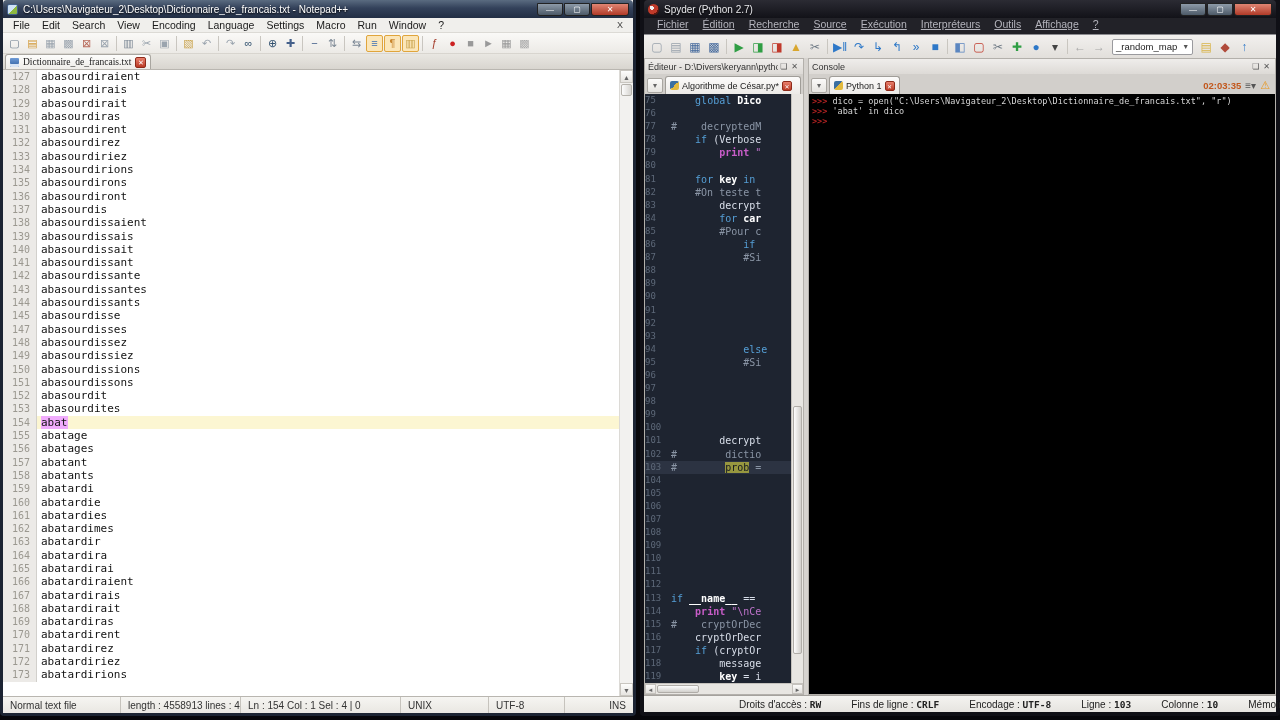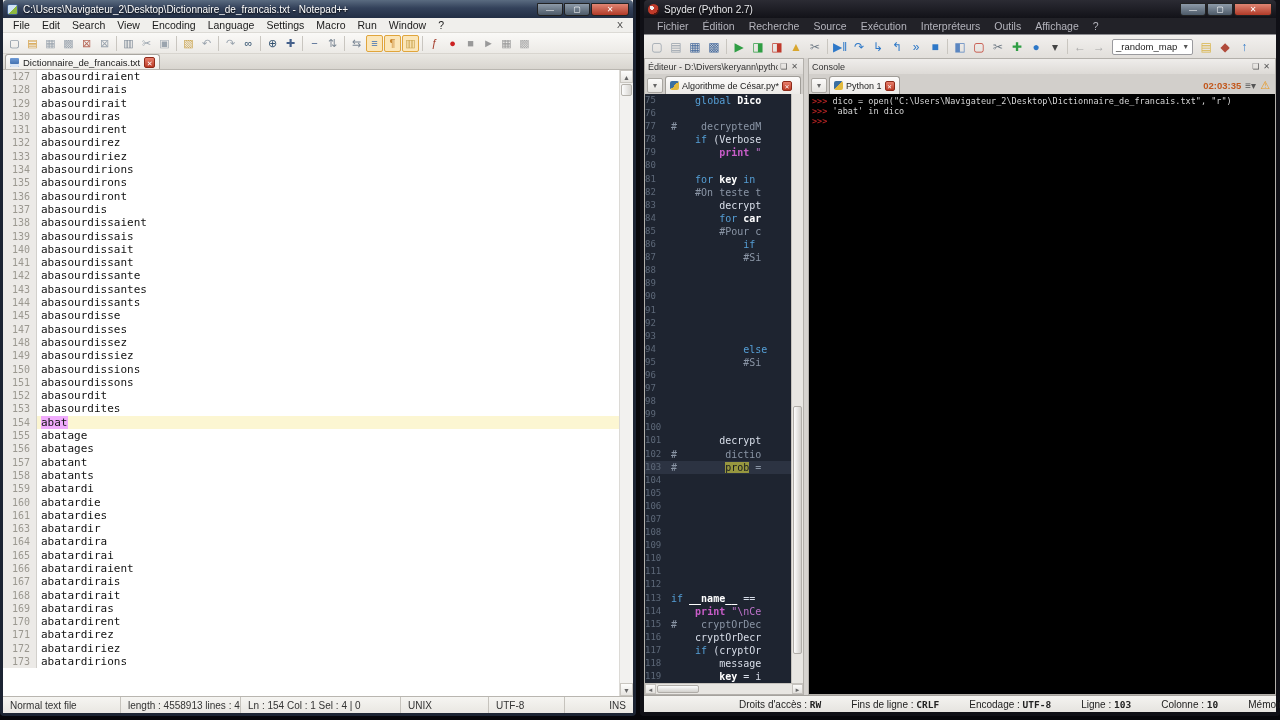--- a/index.html
+++ b/index.html
@@ -24,21 +24,21 @@
                 color:#1a1a1a; padding:0 4px; border-bottom:1px solid #dcdad5; }
   .np-menu-item { padding:0 6px; }
   .np-menubar .np-menu-close { margin-left:auto; color:#444; padding:0 6px; font-size:9px; }
   .np-toolbar { height:21px; background:linear-gradient(#faf9f7,#eceae6); display:flex; align-items:center;
                 padding:0 3px; gap:1px; border-bottom:1px solid #d8d5cf; }
   .np-tool { width:17px; height:17px; display:flex; align-items:center; justify-content:center;
              font-size:11px; border-radius:2px; }
   .np-tool.frame { border:1px solid #e0a53c; background:#fbe6b9; }
   .tb-sep { width:1px; height:15px; background:#c9c6c0; margin:0 2px; }
   .np-tabbar { height:16px; background:linear-gradient(#e9e7e2,#d8d5cf); display:flex; align-items:flex-end;
-               padding-left:2px; border-bottom:1px solid #b9b6b0; }
+               padding-left:2px; border-bottom:1px solid #b9b6b0;font-family:Liberation Serif, serif; }
   .np-tab { height:15px; background:linear-gradient(#fdfdfc,#efede9); border:1px solid #a9a6a0; border-bottom:none;
             border-radius:3px 3px 0 0; display:flex; align-items:center; padding:0 4px; gap:4px; font-size:9.5px; color:#222; }
   .np-tab-icon { width:9px; height:9px; background:linear-gradient(#6f9bd6,#2d5d9e); border-radius:1px;
                  box-shadow:inset 0 -3px 0 #d8e4f4; }
   .np-tab-close { width:11px; height:11px; background:linear-gradient(#e8806d,#bb3a25); color:#fff;
                   font-size:7px; line-height:11px; text-align:center; border-radius:2px; border:1px solid #8e2a1a; }
   .np-edit { flex:1; position:relative; background:#fff; overflow:hidden; display:flex; flex-direction:column; }
   .np-rows { flex:1; overflow:hidden; }
   .np-row { display:flex; height:13.3px; line-height:13.3px; font-family:"DejaVu Sans Mono", monospace; font-size:11px; }
   .np-num { width:34px; background:#eceae7; color:#9b9890; text-align:right; padding-right:6px;
@@ -58,22 +58,22 @@
   .np-seg { height:100%; display:flex; align-items:center; padding:0 7px; border-right:1px solid #c6c3bd;
             white-space:nowrap; overflow:hidden; }
 
   
   #sp { left:640px; width:640px; background:#101016; border:4px solid #101016; border-top:none;
         border-radius:0 0 4px 4px; display:flex; flex-direction:column; }
   .sp-titlebar { height:18px; background:linear-gradient(#2b2b33,#121218); display:flex; align-items:center;
                  color:#e8e8ec; font-size:10px; padding:0 4px; border-radius:4px 4px 0 0; }
   .sp-appicon { width:11px; height:11px; border-radius:50%; margin-right:5px;
                 background:radial-gradient(circle at 35% 35%, #f0f0f0 20%, #c03a2a 21% 60%, #5a1810 61%); }
-  .sp-menubar { height:16px; background:#222228; display:flex; align-items:center; font-size:10.5px;
-                color:#b4b4bc; padding:0 6px; }
+  .sp-menubar { height:16px; background:#222228; display:flex; font-size:10.5px;
+                color:#b4b4bc; padding:0 6px;text-decoration:underline; }
   .sp-menu-item { padding:0 7px; }
   .sp-toolbar { height:24px; background:linear-gradient(#f2f0ee,#e2dfdb); border-top:1px solid #8c8c90;
                 display:flex; align-items:center; padding:0 4px; gap:1px; }
   .sp-tool { min-width:18px; height:18px; display:flex; align-items:center; justify-content:center;
              font-size:12px; border-radius:2px; white-space:nowrap; }
   .sp-combo { height:16px; background:#fff; border:1px solid #9a9a9e; border-radius:2px; display:flex;
               align-items:center; font-size:9.5px; color:#222; padding:0 3px; gap:5px; margin:0 3px; }
   .sp-combo .car { font-size:7px; color:#555; }
   .sp-main { flex:1; display:flex; background:#d6d3cf; overflow:hidden; }
   .pane { display:flex; flex-direction:column; background:#dcd9d5; border:1px solid #b3b0ab; }
@@ -327,20 +327,24 @@
         </div>
         <div class="np-row">
           <div class="np-num">160</div>
           <div class="np-word-area">abatardie</div>
         </div>
         <div class="np-row">
           <div class="np-num">161</div>
           <div class="np-word-area">abatardies</div>
         </div>
         <div class="np-row">
+          <div class="np-num">162</div>
+          <div class="np-word-area">abatardimes</div>
+        </div>
+        <div class="np-row">
           <div class="np-num">163</div>
           <div class="np-word-area">abatardir</div>
         </div>
         <div class="np-row">
           <div class="np-num">164</div>
           <div class="np-word-area">abatardira</div>
         </div>
         <div class="np-row">
           <div class="np-num">165</div>
           <div class="np-word-area">abatardirai</div>

